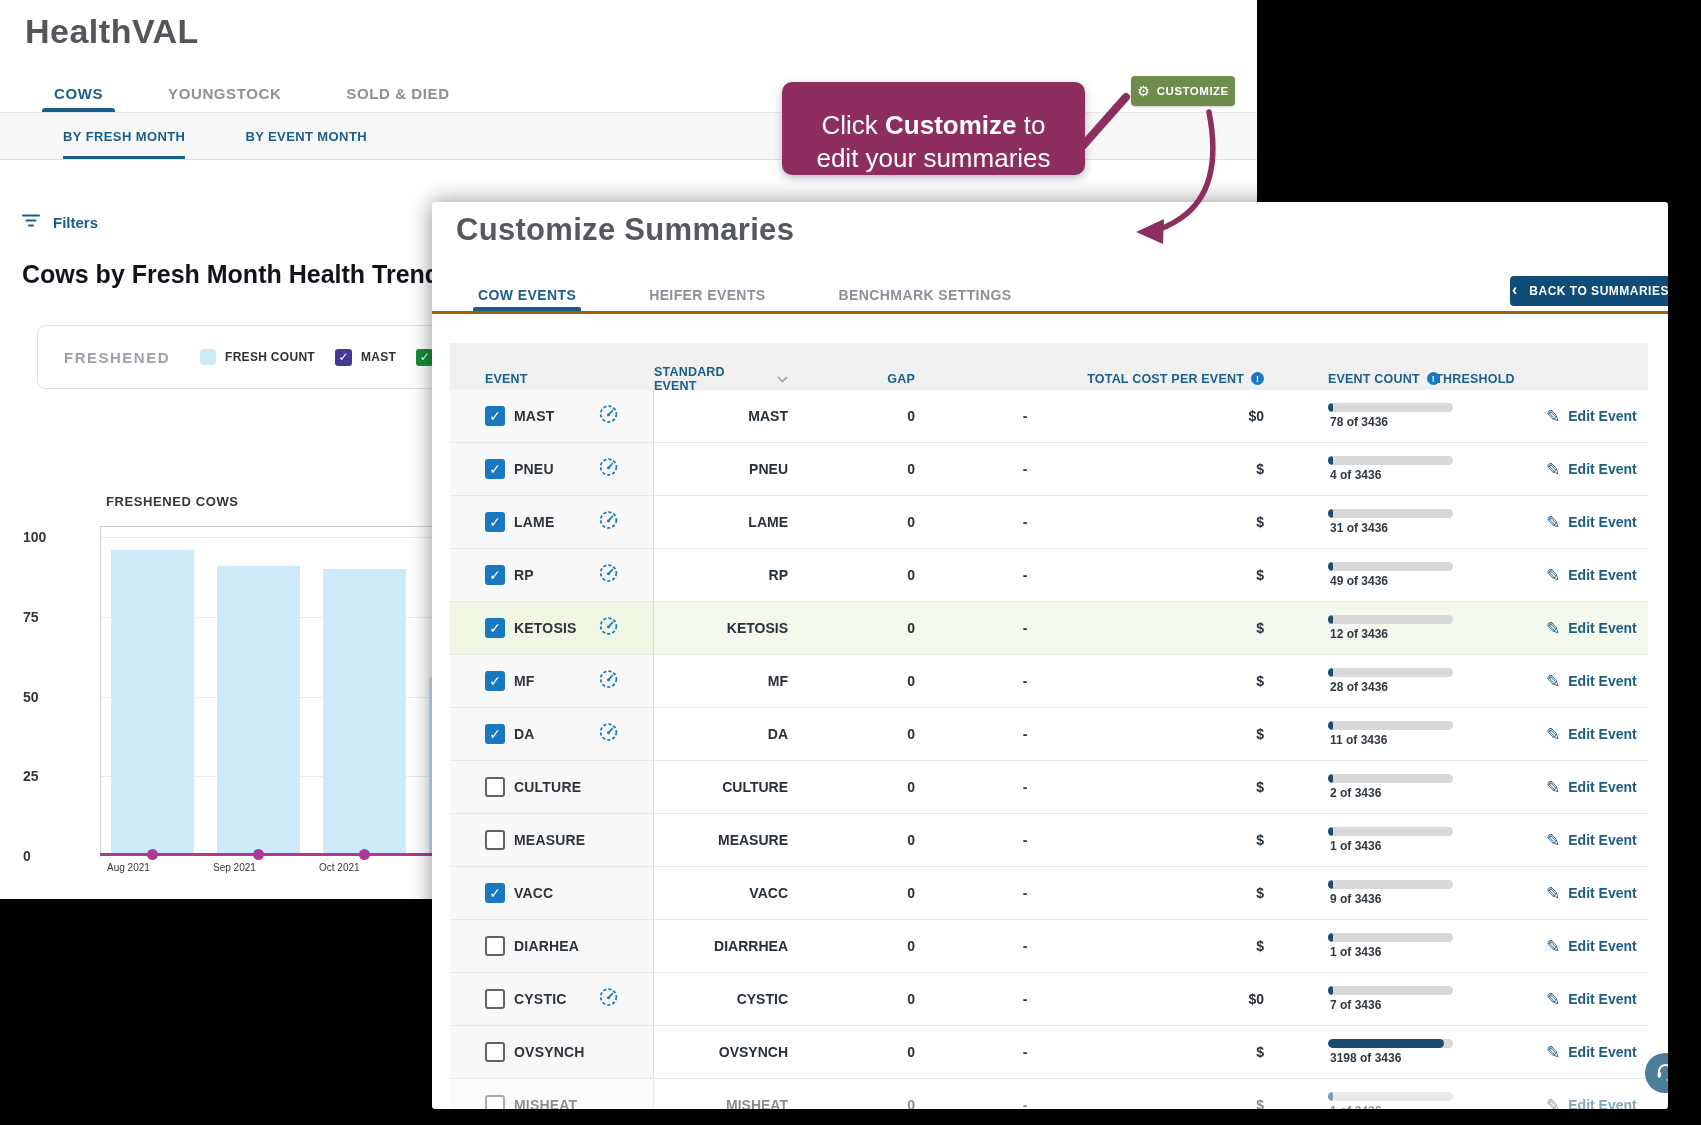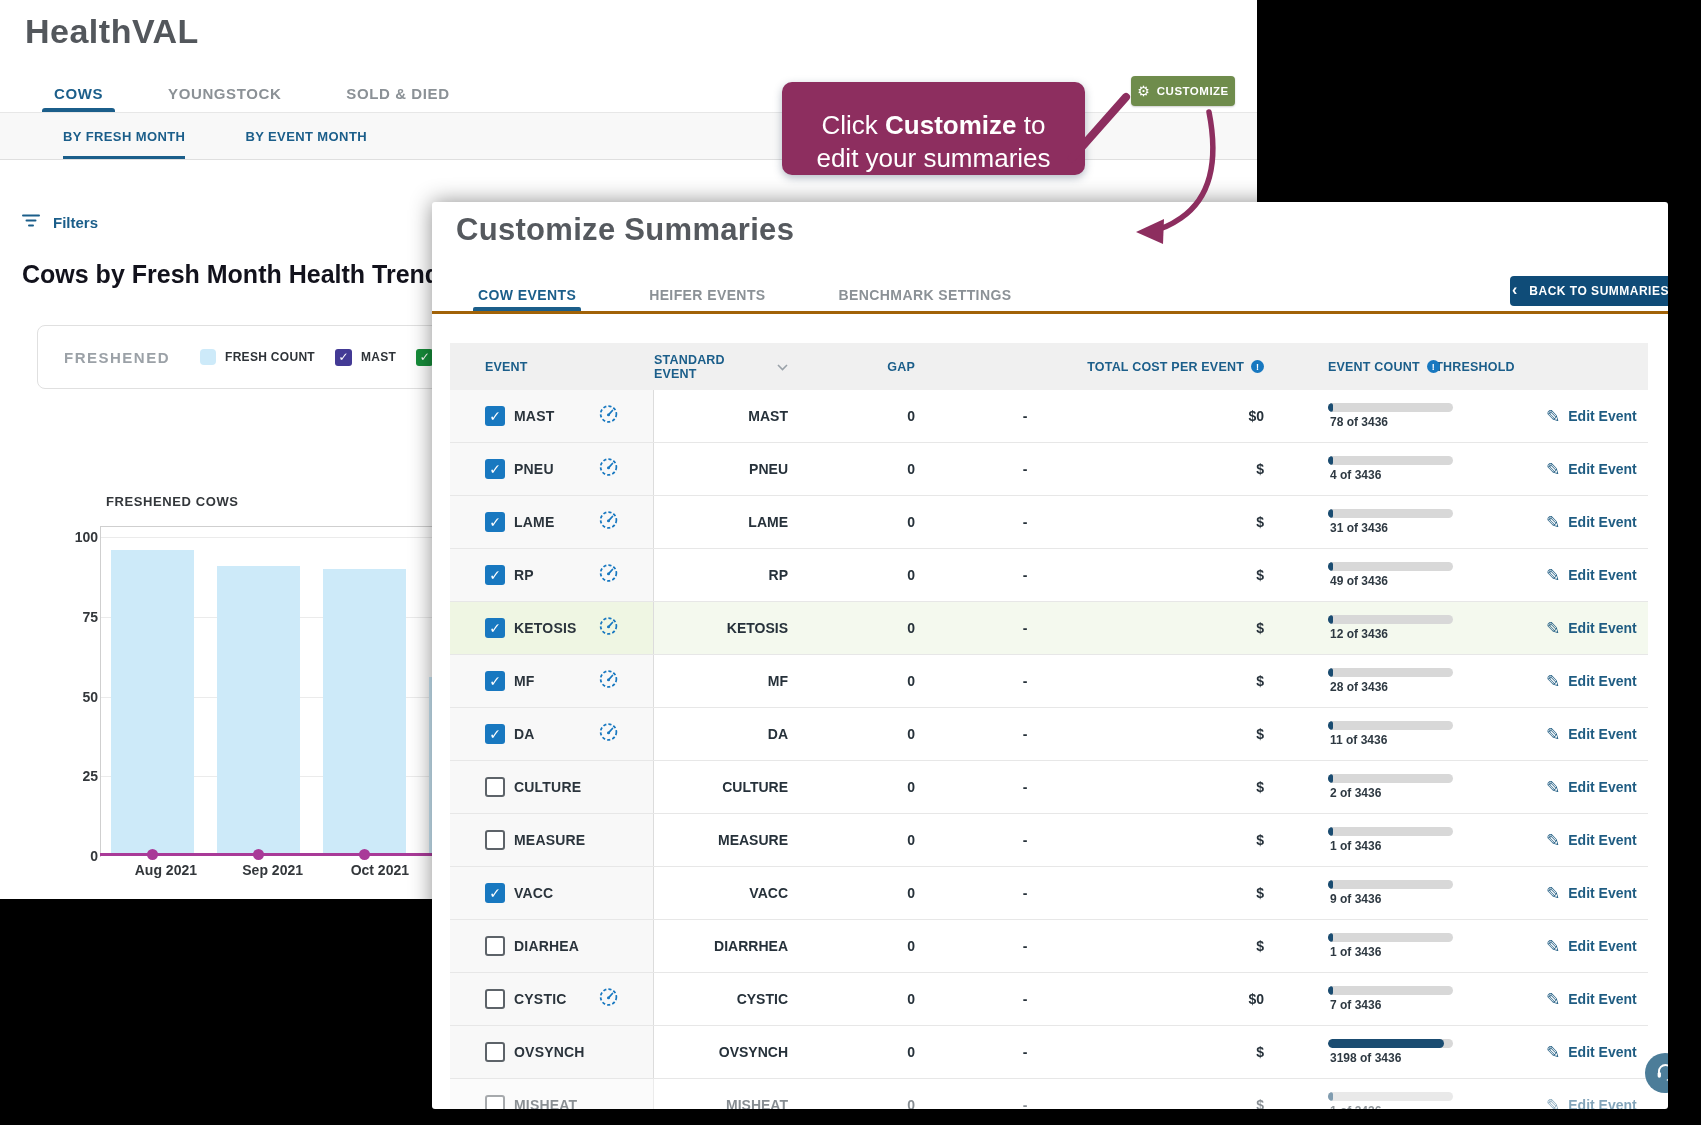--- a/index.html
+++ b/index.html
@@ -26,25 +26,25 @@
   .legend-item{display:flex;align-items:center;gap:9px;}
   .legend-swatch{width:16px;height:16px;border-radius:4px;}
   .legend-check{width:17px;height:17px;border-radius:3px;display:flex;align-items:center;justify-content:center;color:#fff;font-size:12px;font-weight:bold;}
   .legend-label{font-size:12px;font-weight:bold;color:#2e3338;letter-spacing:.3px;white-space:nowrap;}
 
   
   .chart-title{position:absolute;left:106px;top:494px;font-size:13px;font-weight:bold;color:#33373b;letter-spacing:.6px;}
   .axis-line-y{position:absolute;left:100px;top:526px;width:1px;height:331px;background:#cfcfcf;}
   .axis-line-top{position:absolute;left:100px;top:526px;width:1020px;height:1px;background:#cfcfcf;}
   .gridline{position:absolute;left:100px;width:1020px;height:1px;background:#ebebeb;}
-  .ytick{position:absolute;width:50px;left:48px;text-align:right;font-size:14px;font-weight:bold;color:#33373b;transform:translateY(-50%);}
+  .ytick{position:absolute;width:50px;left:23px;text-align:left;font-size:14px;font-weight:bold;color:#33373b;transform:translateY(-50%);}
   .bar{position:absolute;background:#cdeaf9;}
   .series-line{position:absolute;left:100px;top:853px;width:1020px;height:3px;background:#a93a98;}
   .dot{position:absolute;width:11px;height:11px;border-radius:50%;background:#a93a98;top:849px;}
-  .xlabel{position:absolute;top:862px;width:90px;text-align:right;font-size:14px;font-weight:bold;color:#33373b;}
+  .xlabel{position:absolute;top:862px;width:90px;text-align:left;font-size:10px;font-weight:normal;color:#33373b;}
 
   
   .customize-btn{position:absolute;left:1131px;top:76px;width:104px;height:30px;background:#6f8c4c;border-radius:4px;display:flex;align-items:center;justify-content:center;gap:7px;cursor:pointer;box-shadow:0 1px 2px rgba(0,0,0,.2);}
   .customize-btn .gear{color:#fff;font-size:14px;line-height:1;}
   .customize-btn .lbl{color:#fff;font-size:11.5px;font-weight:bold;letter-spacing:.5px;}
 
   
   .callout{position:absolute;left:782px;top:82px;width:303px;height:93px;background:#8d2e5f;border-radius:10px;z-index:60;display:flex;flex-direction:column;align-items:center;justify-content:flex-end;box-shadow:0 3px 8px rgba(40,60,90,.35);}
   .callout div{color:#fff;font-size:26px;line-height:33px;white-space:nowrap;}
   .callout b{font-weight:bold;}
@@ -58,21 +58,21 @@
   .modtab{position:relative;display:flex;align-items:center;padding:0 5px;font-size:14px;font-weight:bold;color:#8b9196;letter-spacing:.4px;cursor:pointer;white-space:nowrap;}
   .modtab.active{color:#1b5e8a;}
   .modtab.active::after{content:"";position:absolute;left:0;right:0;bottom:0;height:4px;background:#1b5e8a;border-radius:2px 2px 0 0;}
   .back-btn{position:absolute;left:1078px;top:74px;width:161px;height:30px;background:#0f4c78;border-radius:4px;display:flex;align-items:center;justify-content:center;gap:12px;cursor:pointer;}
   .back-btn .chev{color:#fff;font-size:16px;font-weight:bold;line-height:1;margin-top:-2px;}
   .back-btn .lbl{color:#fff;font-size:12px;font-weight:bold;letter-spacing:.5px;}
 
   
   #table{position:absolute;left:18px;top:141px;width:1198px;}
   .thead{position:relative;height:47px;background:#f0f0f0;}
-  .thead .hcell{position:absolute;top:0;height:100%;display:flex;align-items:center;font-size:12.5px;font-weight:bold;color:#1b5e8a;letter-spacing:.2px;}
+  .thead .hcell{position:absolute;top:12px;height:100%;display:flex;align-items:center;font-size:12.5px;font-weight:bold;color:#1b5e8a;letter-spacing:.2px;}
   .trow{position:relative;height:53px;border-bottom:1px solid #e7e7e7;background:#fff;}
   .trow.hl{background:#f4f9ee;}
   .trow.partial{opacity:.55;}
   .c-event{position:absolute;left:0;top:0;width:204px;height:100%;background:#f8f8f8;border-right:1px solid #dcdcdc;}
   .trow.hl .c-event{background:#eff6e3;}
   .cb{position:absolute;left:35px;top:50%;transform:translateY(-50%);width:20px;height:20px;border-radius:3px;}
   .cb.unchecked{border:2px solid #5d6369;background:#fff;}
   .cb.checked{background:#1878c0;color:#fff;font-size:14px;font-weight:bold;display:flex;align-items:center;justify-content:center;}
   .ev-label{position:absolute;left:64px;top:50%;transform:translateY(-50%);font-size:14px;font-weight:bold;color:#2b343c;letter-spacing:.2px;}
   .gauge{position:absolute;left:148px;top:50%;transform:translateY(-50%);}

